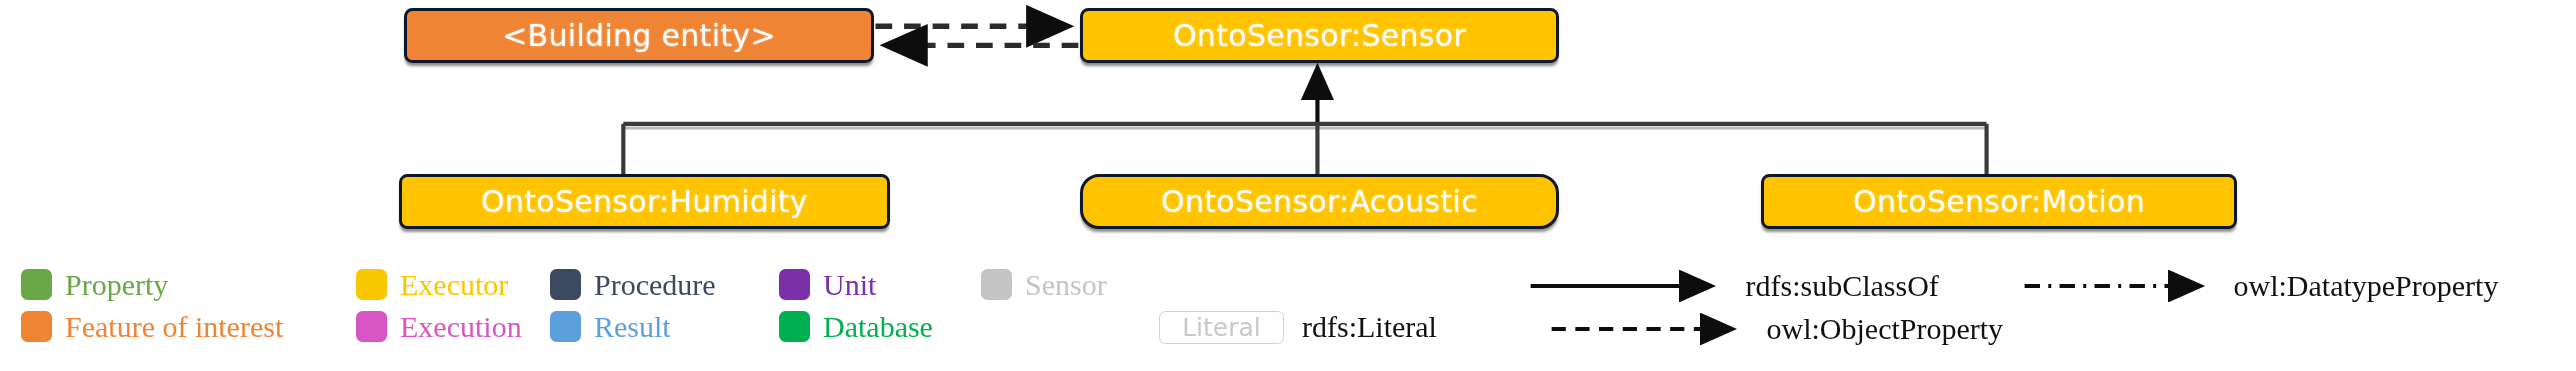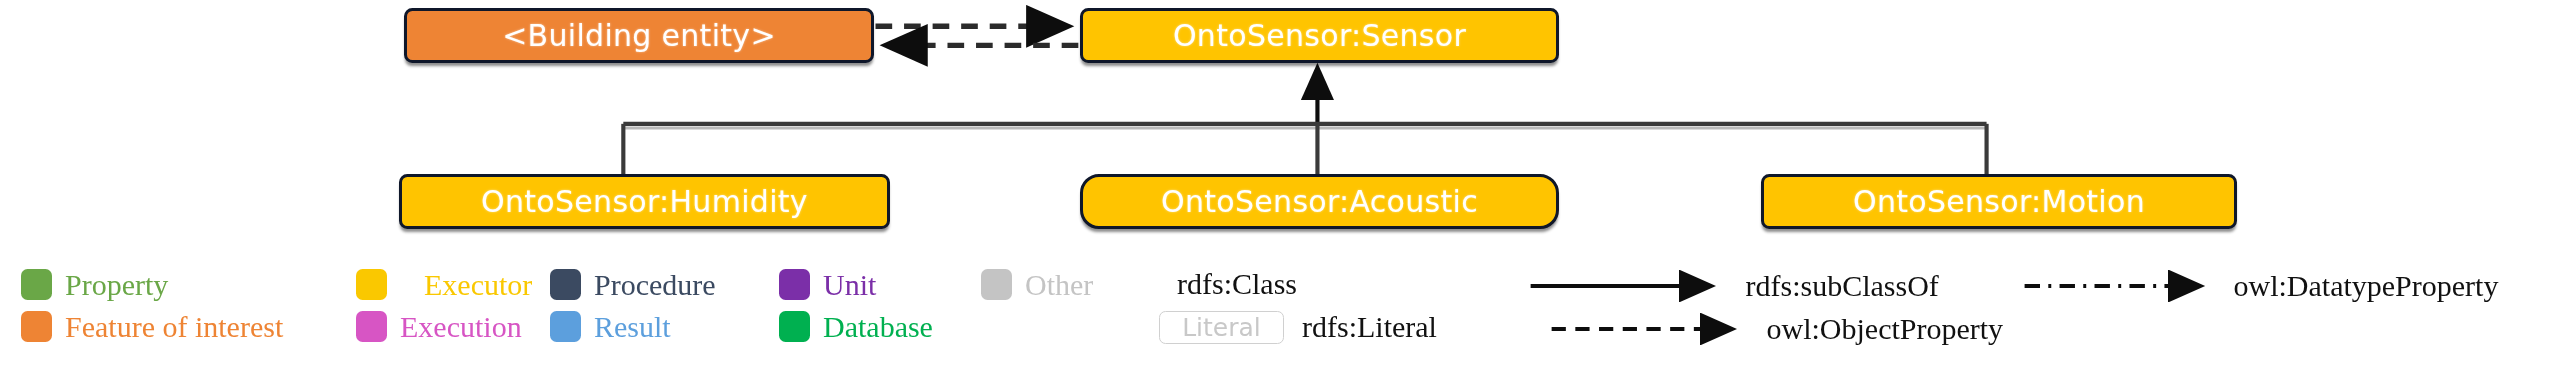--- a/index.html
+++ b/index.html
@@ -101,21 +101,21 @@
 
   <div class="lg-item" style="left:21px;top:7.1px;justify-content:space-between;">
     <span class="sw" style="background:#6aa747;"></span>
     <span class="lg-label" style="color:#6aa747;">Property</span>
   </div>
   <div class="lg-item" style="left:21px;top:49px;">
     <span class="sw" style="background:#ee8434;"></span>
     <span class="lg-label" style="color:#ee8434;">Feature of interest</span>
   </div>
 
-  <div class="lg-item" style="left:356px;top:7.1px;gap:24px;">
+  <div class="lg-item" style="left:356px;top:7.1px;">
     <span class="sw" style="background:#fac800;"></span>
     <span class="lg-label" style="color:#fac800;">Executor</span>
   </div>
   <div class="lg-item" style="left:356px;top:49px;">
     <span class="sw" style="background:#d755c4;"></span>
     <span class="lg-label" style="color:#d755c4;">Execution</span>
   </div>
 
   <div class="lg-item" style="left:550px;top:7.1px;">
     <span class="sw" style="background:#3b4a61;"></span>
@@ -130,25 +130,24 @@
     <span class="sw" style="background:#7b2fa8;"></span>
     <span class="lg-label" style="color:#7b2fa8;">Unit</span>
   </div>
   <div class="lg-item" style="left:779px;top:49px;">
     <span class="sw" style="background:#00b050;"></span>
     <span class="lg-label" style="color:#00b050;">Database</span>
   </div>
 
   <div class="lg-item" style="left:981px;top:7.1px;">
     <span class="sw" style="background:#c4c4c4;"></span>
-    <span class="lg-label" style="color:#c4c4c4;">Other</span>
+    <span class="lg-label" style="color:#c4c4c4;">Sensor</span>
   </div>
 
   <div class="lg-item" style="left:1159px;top:4.8px;">
-    <span class="kv">rdfs:Class</span>
   </div>
   <div class="lg-item" style="left:1159px;top:48px;">
     <span class="badge hollow">
       <span>Literal</span>
     </span>
     <span class="kv">rdfs:Literal</span>
   </div>
 
   <div class="lg-item" style="left:1528px;top:7.1px;">
     <svg class="lineart" width="202" height="32" viewBox="0 0 340 54">

